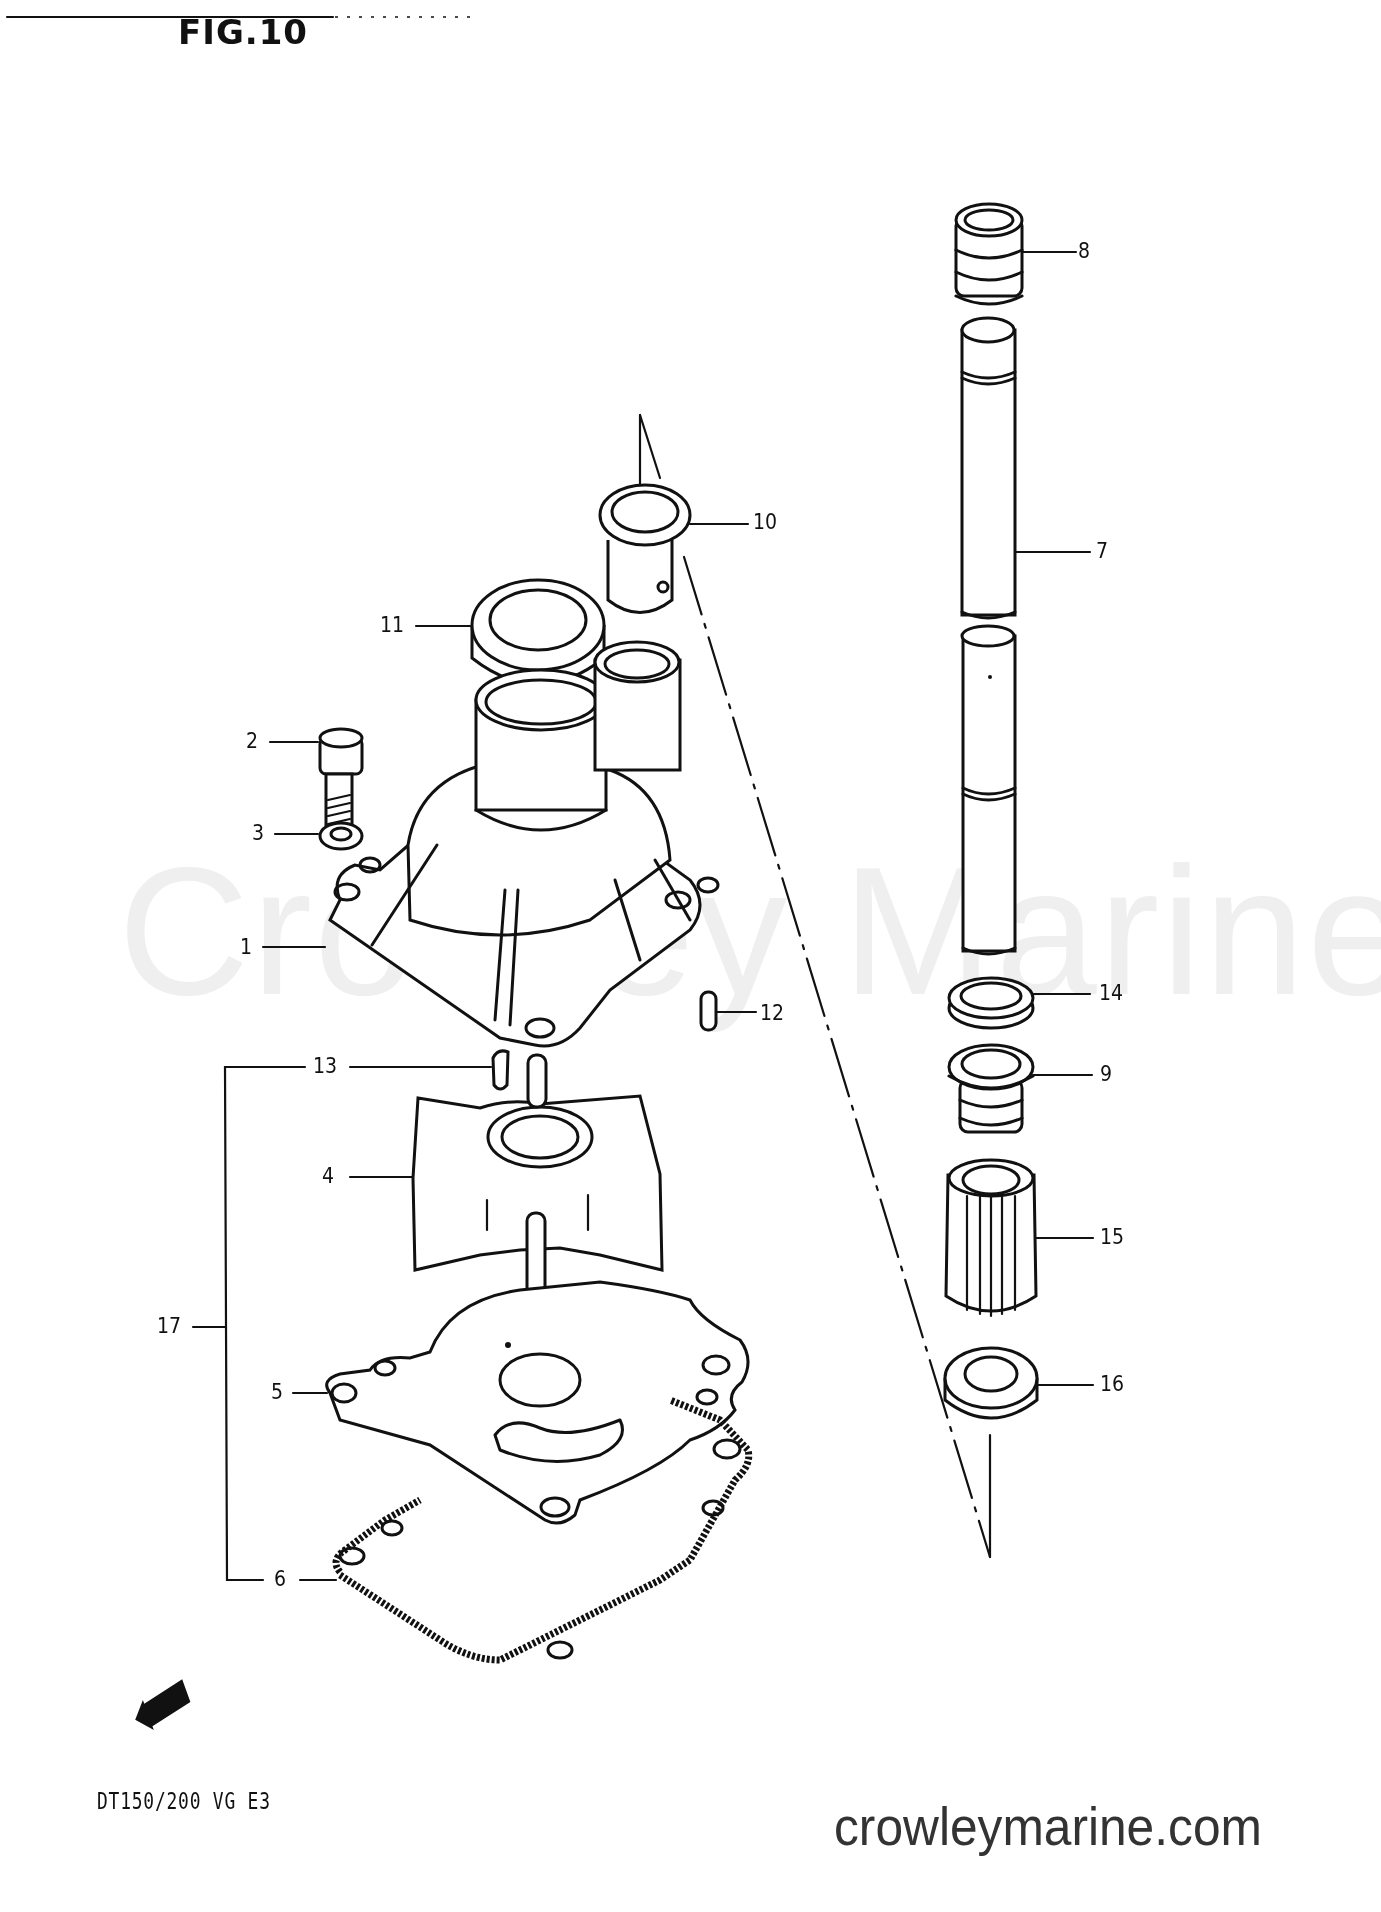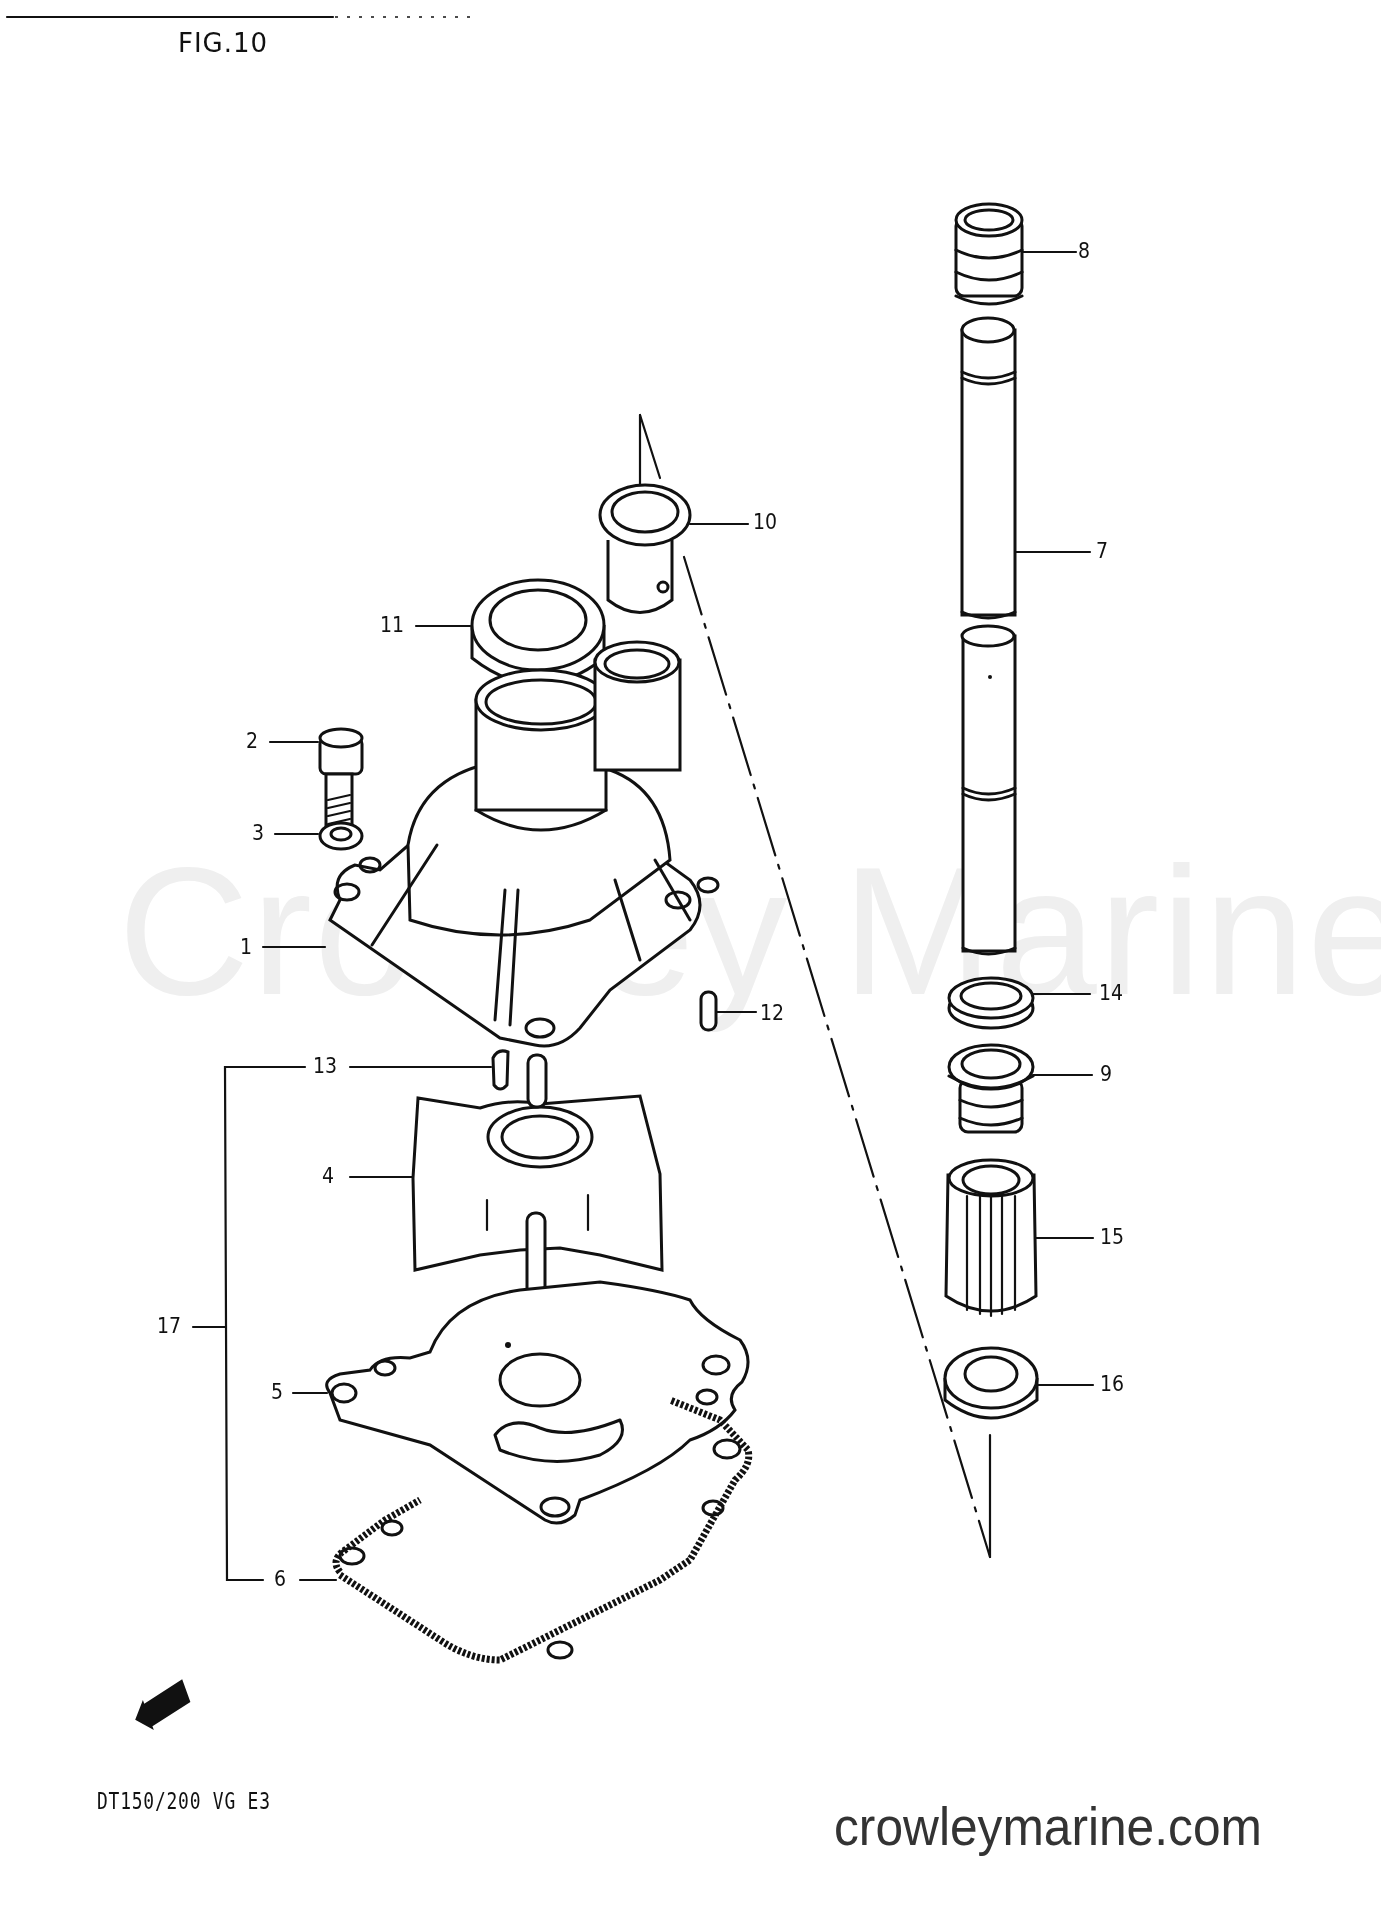--- a/index.html
+++ b/index.html
@@ -1,21 +1,21 @@
 <!DOCTYPE html>
 <html><head>
 <meta charset="utf-8">
 <style>
   html, body { margin:0; padding:0; background:#ffffff; }
   body { width:1381px; height:1912px; position:relative; overflow:hidden; font-family:"Liberation Sans", sans-serif; }
   .abs { position:absolute; }
   #watermark { left:118px; top:840px; font-size:182px; color:#efefef; white-space:nowrap; letter-spacing:2px; font-family:"Liberation Sans", sans-serif; line-height:1; z-index:0; }
   #diagram { position:absolute; left:0; top:0; width:1381px; height:1912px; z-index:1; }
   .callout { position:absolute; font-family:"DejaVu Sans", sans-serif; font-size:21px; color:#111; line-height:1; transform:scaleX(0.9); transform-origin:left top; }
-  #fig-title { left:178px; top:28px; font-family:"DejaVu Sans", sans-serif; font-weight:normal; font-size:26px; color:#111; letter-spacing:1px; }
+  #fig-title { left:178px; top:12px; font-family:"DejaVu Sans", sans-serif; font-weight:bold; font-size:34px; color:#111; letter-spacing:1px; }
   #model-code { left:97px; top:1788px; font-family:"DejaVu Sans Mono", monospace; font-size:23px; color:#111; transform:scaleX(0.78); transform-origin:left top; letter-spacing:1px; }
   #site-url { left:834px; top:1795px; font-size:54px; color:#333333; transform:scaleX(0.92); transform-origin:left top; white-space:nowrap; }
   svg .ln { stroke:#111; stroke-width:3; fill:none; stroke-linecap:round; stroke-linejoin:round; }
   svg .thin { stroke:#111; stroke-width:2.2; fill:none; stroke-linecap:round; }
   svg .fillw { fill:#fff; stroke:#111; stroke-width:3; }
   svg .gasket { fill:none; stroke:#111; stroke-width:7; stroke-dasharray:3 2; }
 </style>
 </head>
 <body>
 

